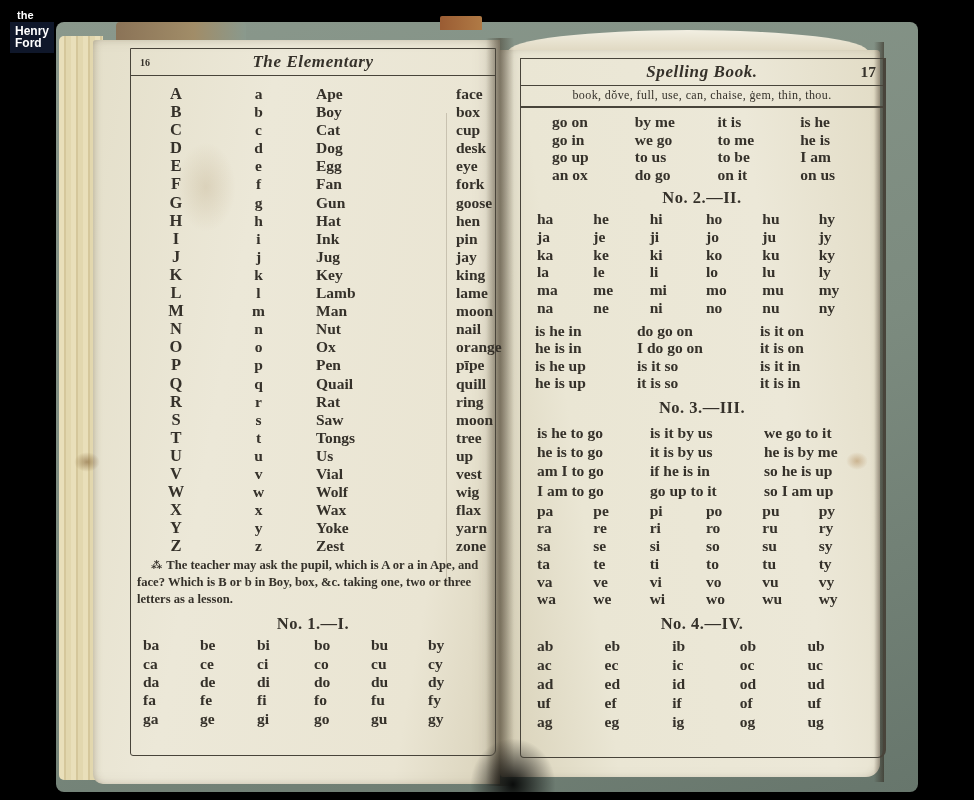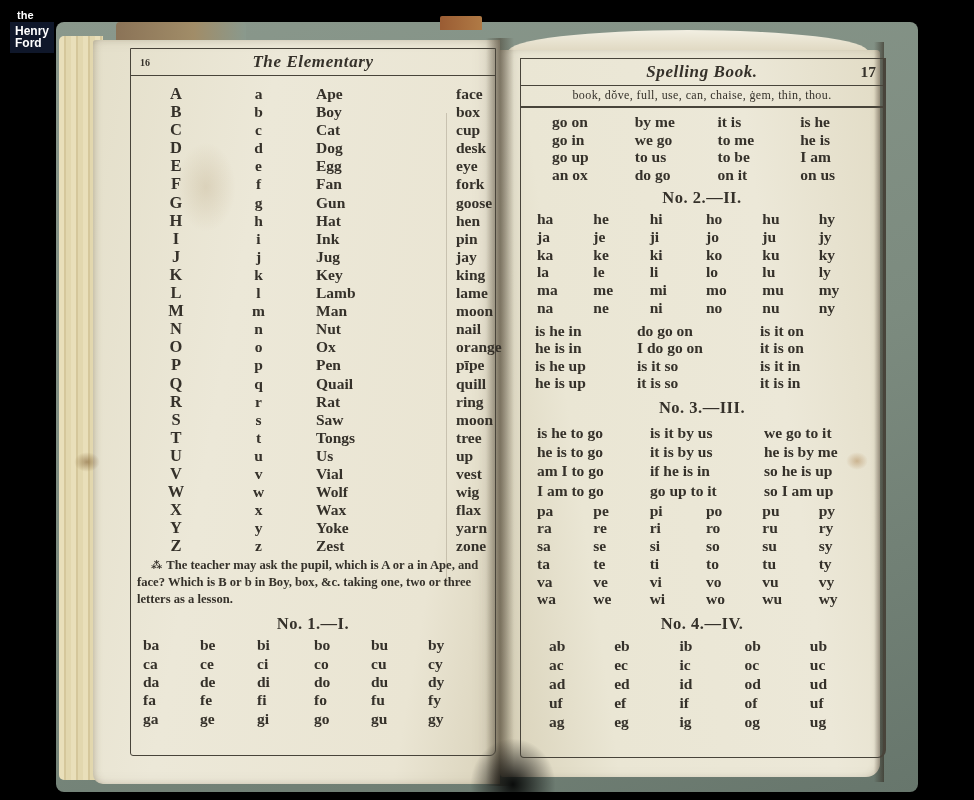--- a/index.html
+++ b/index.html
@@ -79,21 +79,21 @@
 
   .no-heading { text-align:center; font-weight:700; font-size:16.5px; letter-spacing:.5px; }
   .h1 { margin-top:7px; } .h2 { margin-top:5px; } .h3 { margin-top:6px; } .h4 { margin-top:6px; }
 
   .grid { display:grid; font-weight:700; }
   .tbl { font-size:15.5px; }
   .tbl .cell { line-height:18.4px; }
   .tbl1 { grid-template-columns:repeat(6,1fr); padding:2px 10px 0 12px; }
   .tbl2, .tbl3 { grid-template-columns:repeat(6,1fr); padding:2px 8px 0 16px; }
   .tbl2 .cell, .tbl3 .cell { line-height:17.7px; }
-  .tbl4 { grid-template-columns:repeat(5,1fr); padding:2px 8px 0 16px;margin-left:12px; }
+  .tbl4 { grid-template-columns:repeat(5,1fr); padding:2px 8px 0 16px; }
   .tbl4 .cell { line-height:19px; }
 
   .phr { font-size:15.5px; margin-top:5px; }
   .phr .cell { line-height:17.6px; }
   .phr4  { grid-template-columns:repeat(4,1fr); padding-left:31px; }
   .phr3a { grid-template-columns:102px 123px 1fr; padding-left:14px; }
   .phr3b { grid-template-columns:113px 114px 1fr; padding-left:16px; }
   .phr3b .cell { line-height:19.2px; }
 </style>
 </head>

